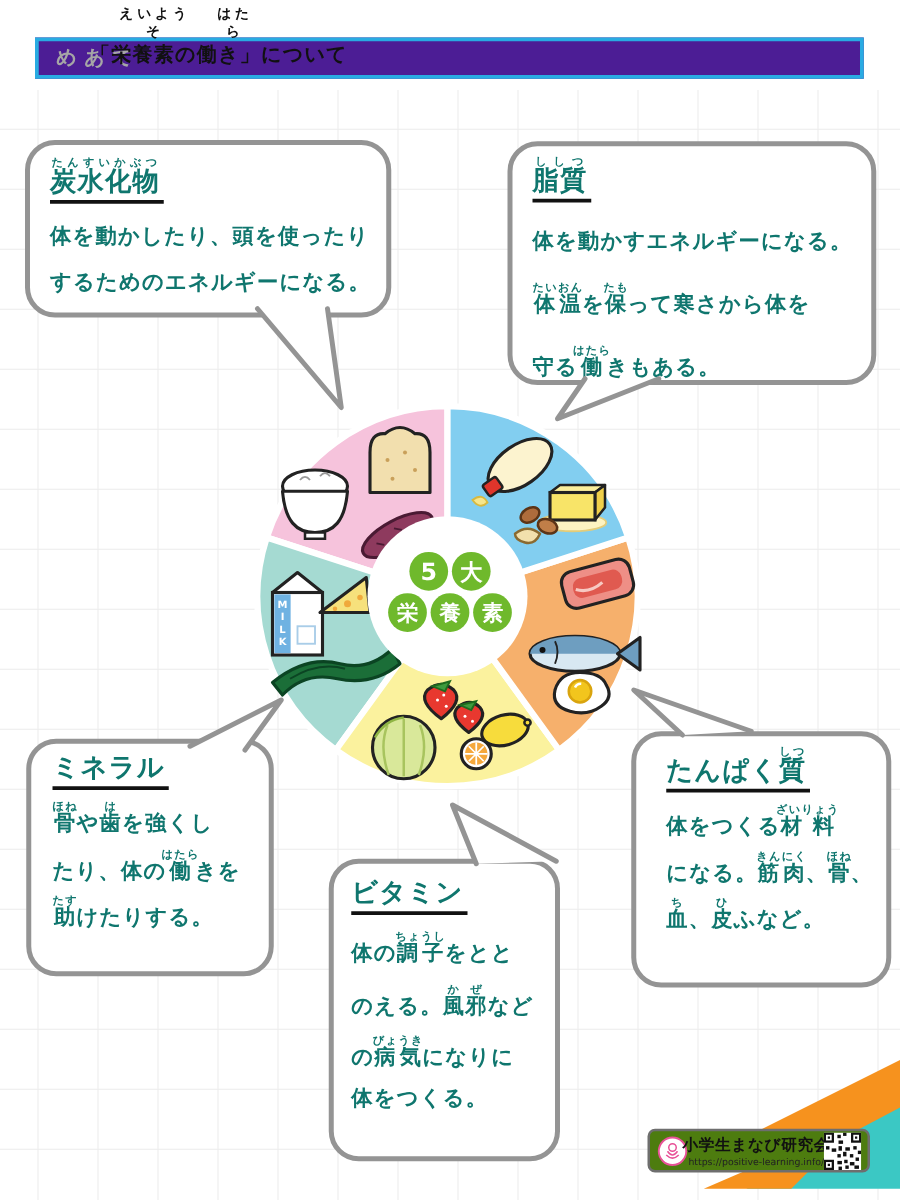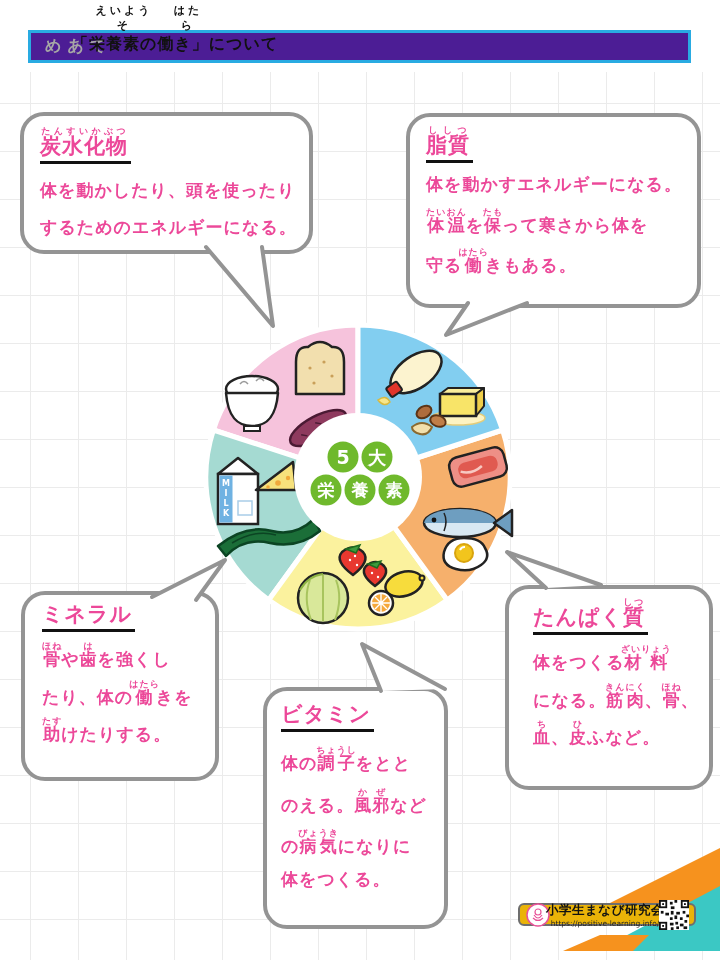--- a/index.html
+++ b/index.html
@@ -19,44 +19,44 @@
     color:#a6a6a6;letter-spacing:6px;}
   .header-title{position:absolute;left:72px;top:34px;font-size:16px;font-weight:700;
     color:#111;letter-spacing:1px;white-space:nowrap;}
   .furigana{position:absolute;top:3px;font-size:11px;font-weight:600;color:#111;
     letter-spacing:3px;text-align:center;}
   .furigana.f1{left:90px;width:68px;}
   .furigana.f2{left:170px;width:36px;}
 
   
   .bubble{position:absolute;box-sizing:border-box;background:#fff;
-    border:4px solid #949494;border-radius:24px;color:#ec4899;}
+    border:4px solid #949494;border-radius:24px;color:#0f766e;}
   .bubble-title{display:inline-block;border-bottom:3px solid #111;
     padding:0 3px 3px 0;font-size:21px;font-weight:700;letter-spacing:1px;line-height:1.1;}
   .line{font-size:17px;font-weight:600;letter-spacing:1px;line-height:1.15;white-space:nowrap;}
   ruby{ruby-align:space-around;}
   rt{font-size:9px;font-weight:600;letter-spacing:1px;}
 
   .bubble.carb{left:20px;top:112px;width:293px;height:142px;padding:10px 16px;}
   .bubble.carb .line{margin-top:17px;}
   .bubble.fat{left:406px;top:113px;width:295px;height:195px;padding:8px 16px;}
-  .bubble.fat .line{margin-top:12px;}
+  .bubble.fat .line{margin-top:22px;}
   .bubble.mineral{left:21px;top:591px;width:198px;height:190px;padding:8px 17px;}
   .bubble.mineral .line{margin-top:9px;}
   .bubble.vitamin{left:263px;top:687px;width:185px;height:242px;padding:12px 14px;}
   .bubble.vitamin .line{margin-top:13px;}
   .bubble.protein{left:505px;top:585px;width:208px;height:205px;padding:8px 24px;}
   .bubble.protein .line{margin-top:9px;}
 
   .overlay-svg{position:absolute;left:0;top:0;width:720px;height:960px;pointer-events:none;}
   .pie-svg{position:absolute;left:190px;top:310px;width:340px;height:340px;}
 
   
-  .footer-pill{position:absolute;left:518px;top:903px;width:178px;height:23px;
-    box-sizing:border-box;border:2px solid #6e6e6e;border-radius:6px;background:#eab308;
+  .footer-pill{position:absolute;left:518px;top:903px;width:178px;height:35px;
+    box-sizing:border-box;border:2px solid #6e6e6e;border-radius:6px;background:#4d7c0f;
     display:flex;align-items:center;padding:0 5px;gap:4px;z-index:6;}
   .footer-text{display:flex;flex-direction:column;align-items:center;flex:1;min-width:0;}
   .footer-org{font-size:12.5px;font-weight:700;color:#111;white-space:nowrap;letter-spacing:0.5px;}
   .footer-url{font-size:7.5px;color:#222;white-space:nowrap;}
 </style>
 </head>
 <body>
 
 <div class="page">
 

